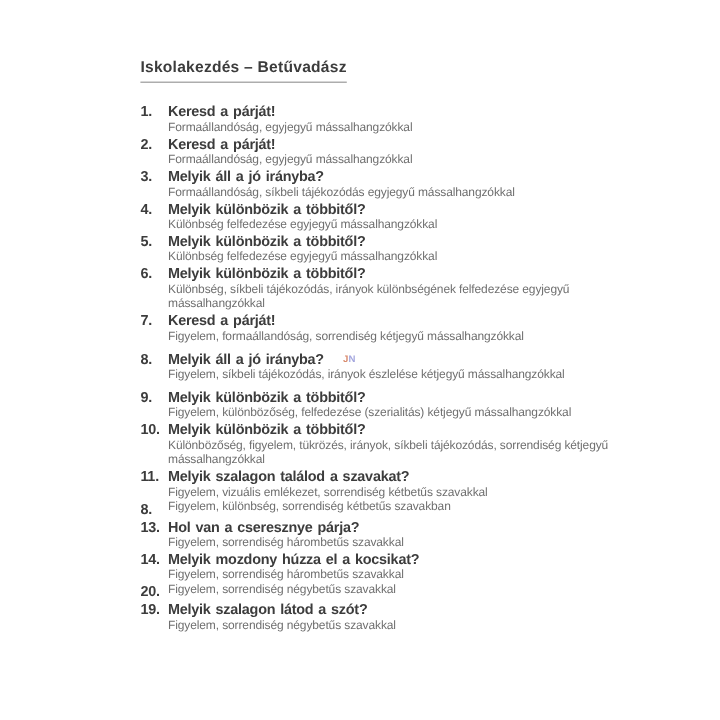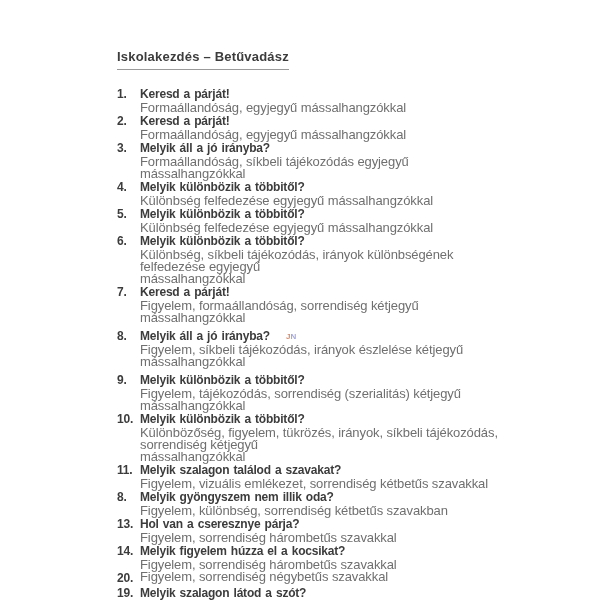--- a/index.html
+++ b/index.html
@@ -54,21 +54,21 @@
   .task-title {
     font-size: 12px;
     font-weight: bold;
     color: #3c3c3c;
     line-height: 15px;
     letter-spacing: -0.2px;
     word-spacing: 1px;
     white-space: nowrap;
   }
   .task-desc {
-    font-size: 13px;
+    font-size: 10px;
     color: #6f6f6f;
     line-height: 12px;
     letter-spacing: -0.1px;
     white-space: pre-line;
   }
   .wm {
     display: inline-block;
     font-size: 8px;
     font-weight: bold;
     letter-spacing: 0;
@@ -150,21 +150,21 @@
       <div class="task-main">
         <div class="task-title"><span>Melyik áll a jó irányba?</span><span class="wm"><span class="wm-j">J</span><span class="wm-n">N</span></span></div>
         <div class="task-desc">Figyelem, síkbeli tájékozódás, irányok észlelése kétjegyű mássalhangzókkal</div>
       </div>
     </li>
 
     <li class="task-item">
       <span class="task-num">9.</span>
       <div class="task-main">
         <div class="task-title">Melyik különbözik a többitől?</div>
-        <div class="task-desc">Figyelem, tájékozódás, sorrendiség (szerialitás) kétjegyű mássalhangzókkal</div>
+        <div class="task-desc">Figyelem, különbözőség, felfedezése (szerialitás) kétjegyű mássalhangzókkal</div>
       </div>
     </li>
 
     <li class="task-item">
       <span class="task-num">10.</span>
       <div class="task-main">
         <div class="task-title">Melyik különbözik a többitől?</div>
         <div class="task-desc">Különbözőség, figyelem, tükrözés, irányok, síkbeli tájékozódás, sorrendiség kétjegyű
 mássalhangzókkal</div>
       </div>
@@ -174,37 +174,36 @@
       <span class="task-num">11.</span>
       <div class="task-main">
         <div class="task-title">Melyik szalagon találod a szavakat?</div>
         <div class="task-desc">Figyelem, vizuális emlékezet, sorrendiség kétbetűs szavakkal</div>
       </div>
     </li>
 
     <li class="task-item">
       <span class="task-num">8.</span>
       <div class="task-main">
-        <div class="task-title">Melyik gyöngyszem nem illik oda?</div>
         <div class="task-desc">Figyelem, különbség, sorrendiség kétbetűs szavakban</div>
       </div>
     </li>
 
     <li class="task-item">
       <span class="task-num">13.</span>
       <div class="task-main">
         <div class="task-title">Hol van a cseresznye párja?</div>
         <div class="task-desc">Figyelem, sorrendiség hárombetűs szavakkal</div>
       </div>
     </li>
 
     <li class="task-item">
       <span class="task-num">14.</span>
       <div class="task-main">
-        <div class="task-title">Melyik figyelem húzza el a kocsikat?</div>
+        <div class="task-title">Melyik mozdony húzza el a kocsikat?</div>
         <div class="task-desc">Figyelem, sorrendiség hárombetűs szavakkal</div>
       </div>
     </li>
 
     <li class="task-item">
       <span class="task-num">20.</span>
       <div class="task-main">
         <div class="task-desc">Figyelem, sorrendiség négybetűs szavakkal</div>
       </div>
     </li>

